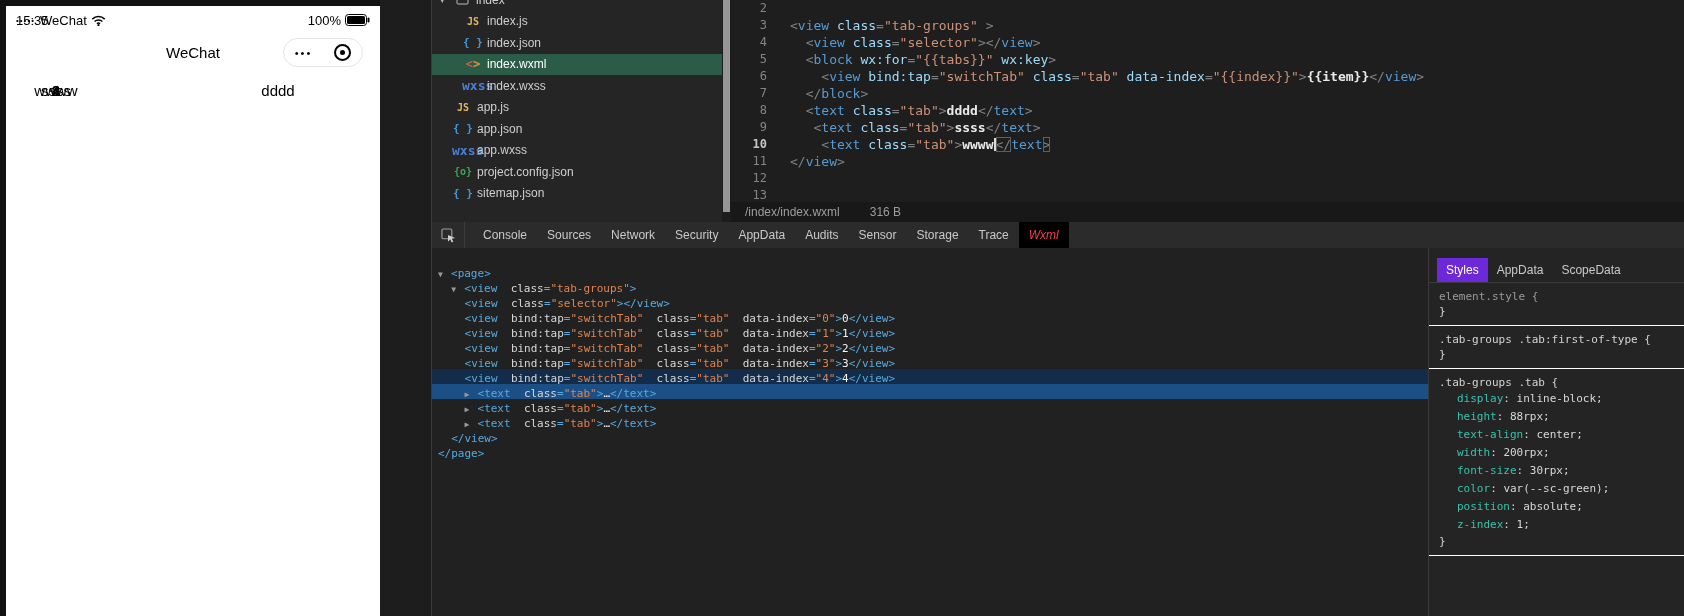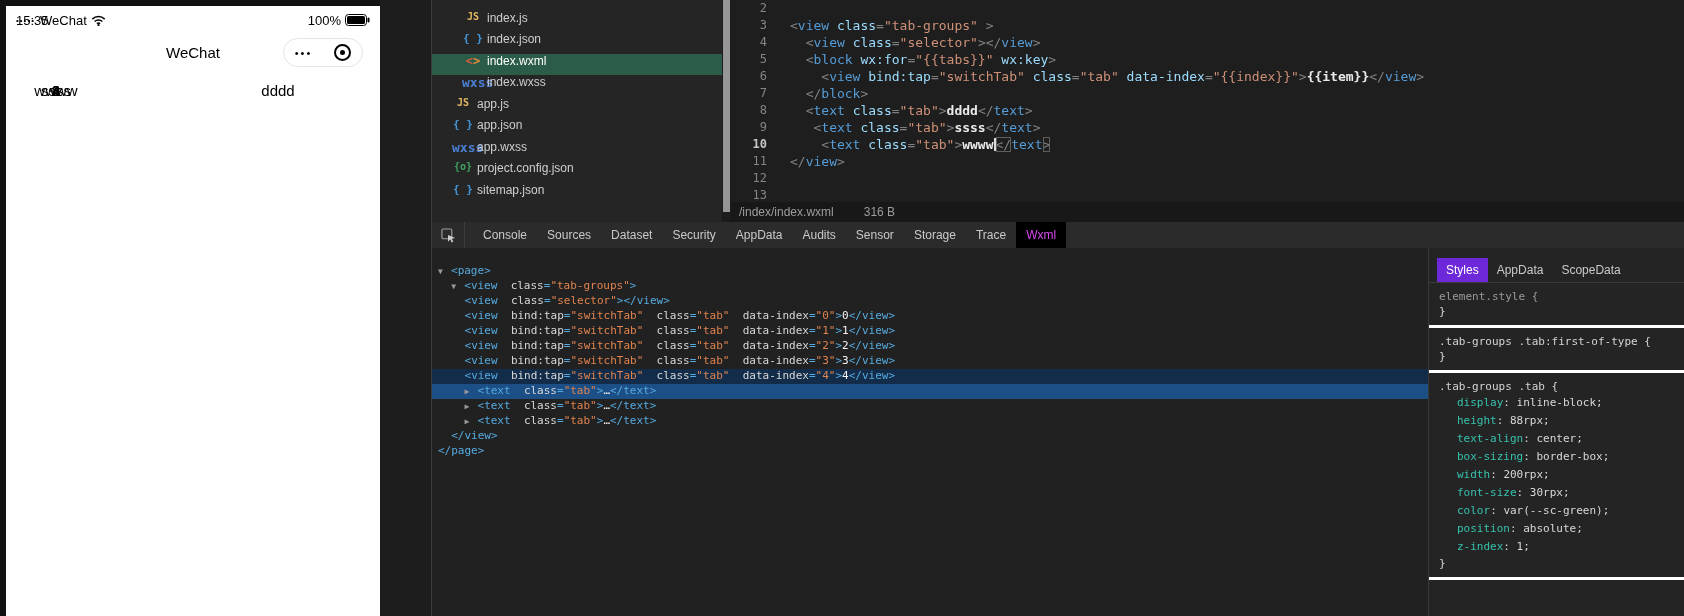--- a/index.html
+++ b/index.html
@@ -25,21 +25,21 @@
   .content{position:absolute;top:76px;left:0;right:0;height:40px;}
   .stk{position:absolute;left:0;top:0;width:100px;text-align:center;font-size:15px;color:#000;}
   .stk-right{left:222px;}
 
   .vline{position:absolute;left:431px;top:0;width:1px;height:616px;background:#3c3c3c;}
   .vline2{position:absolute;left:1428px;top:248px;width:1px;bottom:0;background:#3a3a3a;}
 
   
   .ftree{position:absolute;left:432px;top:0;width:290px;height:222px;background:#252526;overflow:hidden;}
   .ft-list{margin-top:-11px;}
-  .ft-row{display:flex;align-items:flex-start;height:21.5px;font-size:12px;color:#cfcfcf;}
+  .ft-row{display:flex;align-items:center;height:21.5px;font-size:12px;color:#cfcfcf;}
   .ft-row.sel{background:#2a5c47;color:#fff;}
   .ft-folder{padding-left:8px;}
   .ft-child{padding-left:30px;}
   .ft-root{padding-left:20px;}
   .ft-arrow{width:11px;color:#b5b5b5;font-size:9px;}
   .ft-ic{width:22px;text-align:center;margin-right:3px;font-weight:bold;font-family:"DejaVu Sans Mono",monospace;flex:none;}
   .ic-js{color:#e2b860;font-size:10px;}
   .ic-json{color:#4597d8;font-size:11px;}
   .ic-wxss{color:#4a7fd4;font-size:13px;letter-spacing:0;}
   .ic-cfg{color:#3fa35f;font-size:10px;}
@@ -57,49 +57,49 @@
   .code{white-space:pre;margin-left:23px;}
   .editor .tk-p{color:#808080;}
   .editor .tk-t{color:#569cd6;}
   .editor .tk-a{color:#9cdcfe;}
   .editor .tk-s{color:#ce9178;}
   .editor .tk-x{color:#eaeaea;font-weight:bold;}
   .editor .tk-m{color:#808080;outline:1px solid #5f5f5f;outline-offset:-1px;}
   .cursor{display:inline-block;width:2px;height:13px;background:#dcdcdc;vertical-align:-2px;}
   .ed-status{position:absolute;left:731px;top:202px;right:0;height:20px;background:#181818;
              color:#9d9d9d;font-size:12px;display:flex;align-items:center;}
-  .ed-path{margin-left:8px;}
+  .ed-path{margin-left:14px;}
   .ed-size{margin-left:30px;}
 
   
   .dtabs{position:absolute;left:432px;top:222px;right:0;height:26px;background:#2b2b2b;
          display:flex;align-items:stretch;font-size:12px;color:#c9c9c9;}
   .inspect{width:32px;display:flex;align-items:center;justify-content:center;border-right:1px solid #3c3c3c;margin-right:8px;}
   .dtab{padding:0 10px;display:flex;align-items:center;cursor:default;}
-  .dtab.active{background:#000;color:#d946ef;}
+  .dtab.active{background:#000;color:#ef4444;font-style:italic;}
 
   
   .wtree{position:absolute;left:432px;top:248px;width:996px;bottom:0;background:#212121;
          font-family:"DejaVu Sans Mono",monospace;font-size:11px;padding-top:16px;overflow:hidden;}
-  .tr-row{height:15px;line-height:13px;white-space:pre;padding-left:6px;}
+  .tr-row{height:15px;line-height:20px;white-space:pre;padding-left:6px;}
   .tr-row.hl-sel{background:#1d4f87;}
   .tr-row.hl-dark{background:#122c49;}
   .tk-arr{display:inline-block;width:13px;color:#9a9a9a;font-size:8px;}
   .wtree .tk-p,.wtree .tk-t{color:#56aadf;}
   .wtree .tk-a{color:#d8d8d8;}
   .wtree .tk-s{color:#e0834e;}
   .wtree .tk-x{color:#f5f5f5;}
 
   
   .spanel{position:absolute;left:1429px;top:248px;right:0;bottom:0;background:#242424;overflow:hidden;}
   .stabs{height:34px;display:flex;align-items:flex-end;padding-left:8px;border-bottom:1px solid #3a3a3a;
          font-size:12px;color:#c9c9c9;}
   .stab{padding:5px 9px;cursor:default;}
   .stab.active{background:#6d28d9;color:#fff;}
-  .rule{padding:6px 10px;border-bottom:3px solid #ffffff;font-family:"DejaVu Sans Mono",monospace;
+  .rule{padding:6px 10px;border-bottom:1px solid #ffffff;font-family:"DejaVu Sans Mono",monospace;
         font-size:11px;line-height:15px;color:#d4d4d4;}
   .rule .muted{color:#9a9a9a;}
   .prop{padding-left:18px;line-height:18px;white-space:pre;}
   .pname{color:#36c2ad;}
   .pval{color:#d8d8d8;}
   .selline{white-space:pre;}
   svg{display:block;}
 </style>
 </head>
 <body>
@@ -264,21 +264,21 @@
 
 <div class="dtabs" id="debug-tabs">
   <div class="inspect">
     <svg width="15" height="15" viewBox="0 0 16 16">
       <rect x="1" y="1" width="10.5" height="10.5" rx="1.5" fill="none" stroke="#a0a0a0" stroke-width="1.2"></rect>
       <path d="M7.5 7.5 L15 10.6 L11.6 11.4 L13.1 14.7 L11.4 15.4 L9.9 12.1 L7.5 14.6 Z" fill="#d0d0d0"></path>
     </svg>
   </div>
 <div class="dtab">Console</div>
     <div class="dtab">Sources</div>
-    <div class="dtab">Dataset</div>
+    <div class="dtab">Network</div>
     <div class="dtab">Security</div>
     <div class="dtab">AppData</div>
     <div class="dtab">Audits</div>
     <div class="dtab">Sensor</div>
     <div class="dtab">Storage</div>
     <div class="dtab">Trace</div>
     <div class="dtab active">Wxml</div>
   </div>
 
 <div class="wtree" id="wxml-tree">
@@ -310,21 +310,20 @@
       </div>
       <div class="rule">
         <div class="selline">.tab-groups .tab:first-of-type {</div>
         <div>}</div>
       </div>
       <div class="rule">
         <div class="selline">.tab-groups .tab {</div>
         <div class="prop"><span class="pname">display</span><span>: </span><span class="pval">inline-block;</span></div>
         <div class="prop"><span class="pname">height</span><span>: </span><span class="pval">88rpx;</span></div>
         <div class="prop"><span class="pname">text-align</span><span>: </span><span class="pval">center;</span></div>
-        <div class="prop"><span class="pname">box-sizing</span><span>: </span><span class="pval">border-box;</span></div>
         <div class="prop"><span class="pname">width</span><span>: </span><span class="pval">200rpx;</span></div>
         <div class="prop"><span class="pname">font-size</span><span>: </span><span class="pval">30rpx;</span></div>
         <div class="prop"><span class="pname">color</span><span>: </span><span class="pval">var(--sc-green);</span></div>
         <div class="prop"><span class="pname">position</span><span>: </span><span class="pval">absolute;</span></div>
         <div class="prop"><span class="pname">z-index</span><span>: </span><span class="pval">1;</span></div>
         <div>}</div>
       </div>
     </div>
 </div>
 

